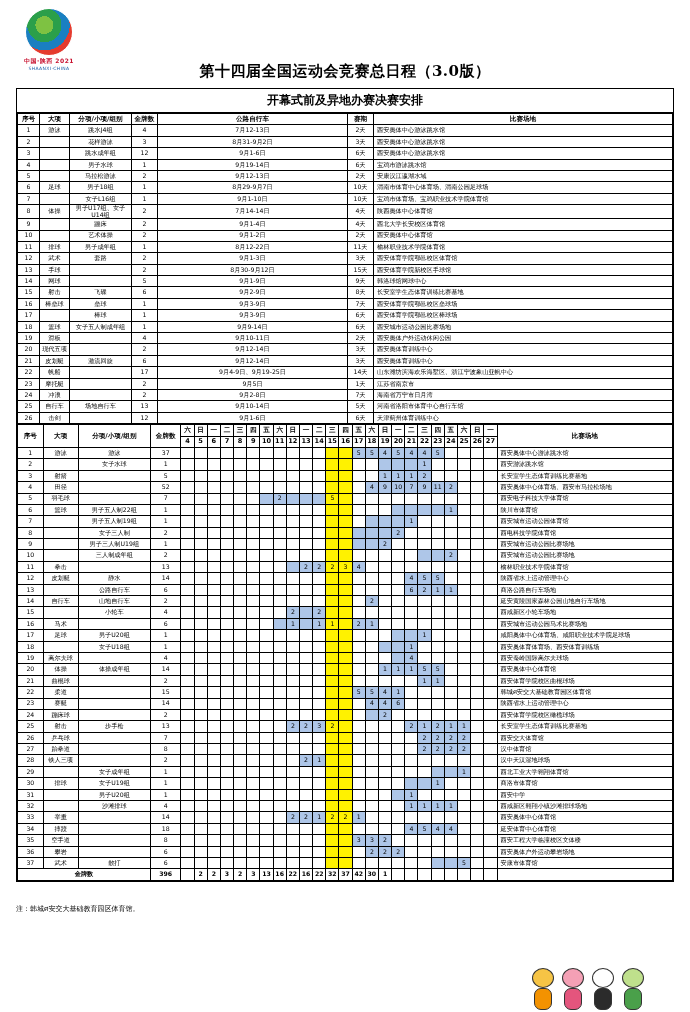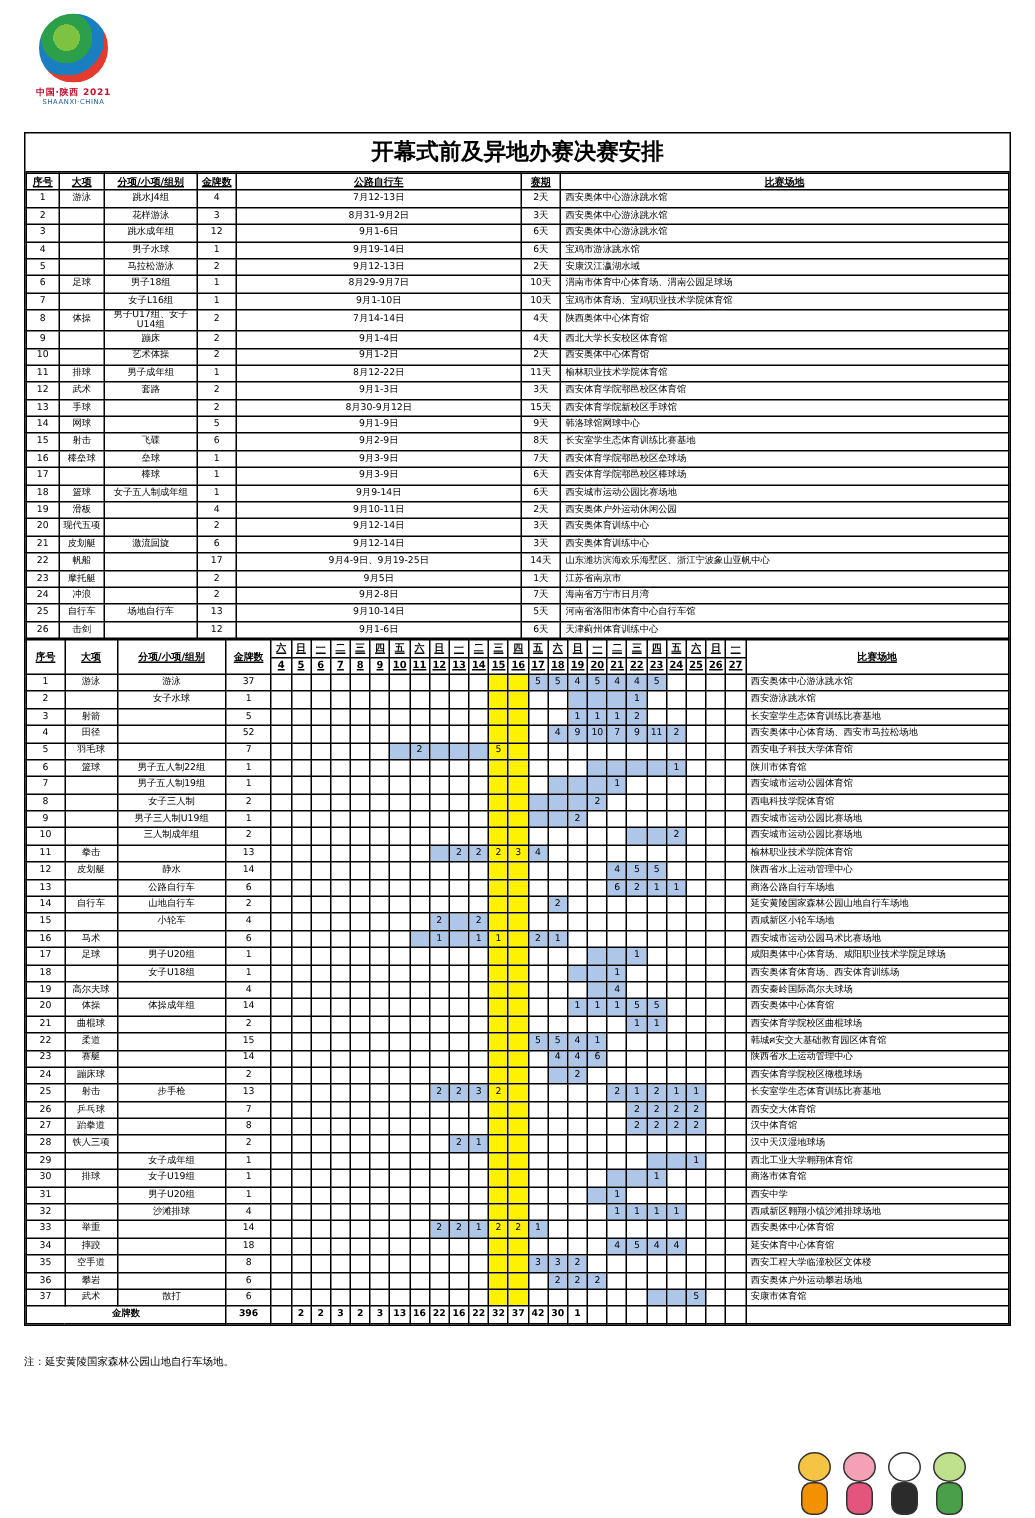--- a/index.html
+++ b/index.html
@@ -26,27 +26,27 @@
     font-family:"DejaVu Serif","Liberation Serif",serif;
     font-size:15px;font-weight:bold;letter-spacing:.5px;
   }
 
   
   .frame{
     position:absolute;left:16px;top:88px;width:658px;
     border:1.4px solid #000;box-sizing:border-box;
   }
   .section-title{
-    text-align:center;font-weight:bold;font-size:15px;
+    text-align:center;font-weight:bold;font-size:12px;
     padding:3px 0 3px;border-bottom:1px solid #000;
     font-family:"DejaVu Serif","Liberation Serif",serif;
   }
   table{border-collapse:collapse;width:100%;font-size:6.2px;table-layout:fixed;}
   td,th{border:0.6px solid #000;text-align:center;vertical-align:middle;padding:0;height:10.4px;line-height:1.05;overflow:hidden;}
-  th{font-weight:bold;font-size:6.6px;text-decoration:underline;}
+  th{font-weight:bold;font-size:6.6px;}
   .lft{text-align:left;padding-left:3px;}
 
   
   .t1 col.c0{width:22px}
   .t1 col.c1{width:30px}
   .t1 col.c2{width:62px}
   .t1 col.c3{width:26px}
   .t1 col.c4{width:190px}
   .t1 col.c5{width:26px}
 
@@ -73,20 +73,21 @@
 <body>
 
 <div class="page">
 
   <div class="logo">
     <div class="logo-circle"></div>
     <div class="logo-t1">中国·陕西 2021</div>
     <div class="logo-t2">SHAANXI·CHINA</div>
   </div>
 
+  <div class="doc-title">第十四届全国运动会竞赛总日程（3.0版）</div>
 
   <div class="frame">
 
     <div class="section-title">开幕式前及异地办赛决赛安排</div>
 
     <table class="t1">
       <colgroup>
           <col class="c0">
           <col class="c1">
           <col class="c2">
@@ -1610,21 +1611,21 @@
             <td></td>
             <td></td>
             <td></td>
             <td></td>
             <td></td>
           </tr>
         </tbody>
     </table>
   </div>
 
-  <div class="note" id="note-el" style="top: 903px;">注：延安黄陵国家森林公园山地自行车场地。</div>
+  <div class="note" id="note-el" style="top: 903px;">注：韩城ศ安交大基础教育园区体育馆。</div>
 
   <div class="mascots">
     <div class="mascot" style="left:0px;">
       <div class="m-head" style="background:#f6c445"></div>
         <div class="m-body" style="background:#f39200"></div>
     </div>
     <div class="mascot" style="left:30px;">
       <div class="m-head" style="background:#f4a0b5"></div>
         <div class="m-body" style="background:#e4557d"></div>
     </div>

